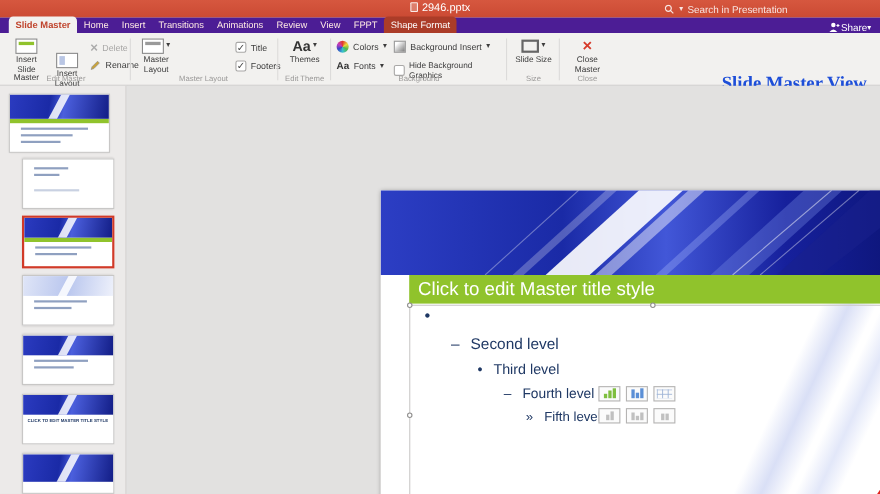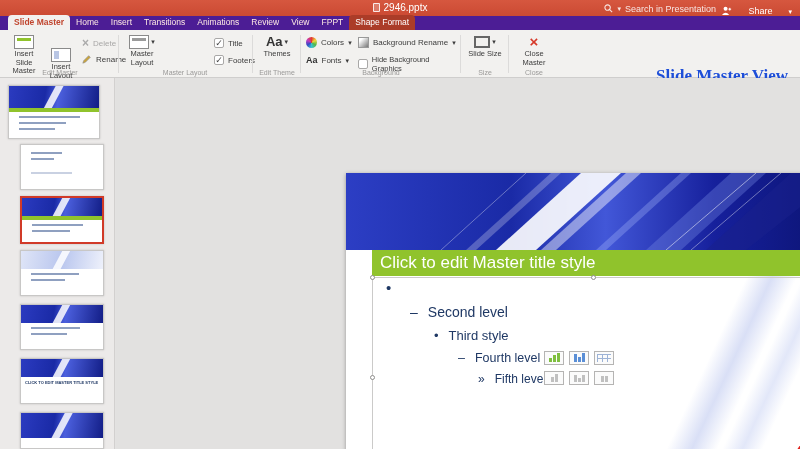--- a/index.html
+++ b/index.html
@@ -16,22 +16,22 @@
     background:rgba(255,255,255,.25); vertical-align:-1px; margin-right:4px; border-radius:1px; }
   .search { position:absolute; right:84px; top:2px; height:13px; display:flex; align-items:center;
     gap:4px; color:rgba(255,255,255,.85); font-size:9px; }
 
   
   .tabrow { position:absolute; left:0; top:16px; width:800px; height:14px; background:#4c1d95;
     display:flex; align-items:flex-end; padding-left:8px; }
   .tab { color:#ffeae4; font-size:8.5px; padding:2px 6px 3px; border-radius:4px 4px 0 0; white-space:nowrap; }
   .tab.active { background:#f2f1ef; color:#c0452e; font-weight:bold; }
   .tab.contextual { background:#ab3c28; color:#fff; }
-  .share-btn { margin-left:auto; margin-right:8px; display:flex; align-items:center; gap:16px;
-    color:#fff; font-size:9px; padding-bottom:14px; }
+  .share-btn { margin-left:auto; margin-right:8px; display:flex; align-items:center; gap:0;
+    color:#fff; font-size:9px; padding-bottom:0; }
   .dd { font-size:7px; color:inherit; line-height:1; }
 
   
   .ribbon { position:absolute; left:0; top:30px; width:800px; height:48px; background:#f2f1ef;
     border-bottom:1px solid #cfcecd; }
   .rgroup { position:absolute; top:0; height:47px; }
   .glabel { position:absolute; bottom:1px; left:0; width:100%; text-align:center; font-size:7px; color:#9a9998; }
   .vsep { position:absolute; top:5px; height:38px; width:1px; background:#dcdbda; }
   .bigbtn { position:absolute; display:flex; flex-direction:column; align-items:center;
     font-size:7.5px; color:#3c3c3c; text-align:center; line-height:1.15; cursor:default; }
@@ -211,21 +211,21 @@
         <span>Colors</span>
         <span class="dd">▾</span>
       </div>
       <div class="smallbtn" style="left:4px;top:25px">
         <span class="aa-sm">Aa</span>
         <span>Fonts</span>
         <span class="dd">▾</span>
       </div>
       <div class="smallbtn" style="left:56px;top:7px">
         <span class="grad-sq"></span>
-        <span>Background Rename</span>
+        <span>Background Insert</span>
         <span class="dd">▾</span>
       </div>
       <div class="smallbtn" style="left:56px;top:25px;font-size:7.5px">
         <span class="cb"></span>
         <span>Hide Background Graphics</span>
       </div>
       <div class="glabel">Background</div>
     </div>
     <div class="vsep" style="left:460px"></div>
 
@@ -341,21 +341,21 @@
       <div class="bullets">
         <div class="brow b0">
           <span>•</span>
         </div>
         <div class="brow b1">
           <span>–</span>
           <span>Second level</span>
         </div>
         <div class="brow b2">
           <span>•</span>
-          <span>Third style</span>
+          <span>Third level</span>
         </div>
         <div class="brow b3">
           <span>–</span>
           <span>Fourth level</span>
         </div>
         <div class="brow b4">
           <span>»</span>
           <span>Fifth level</span>
         </div>
       </div>

